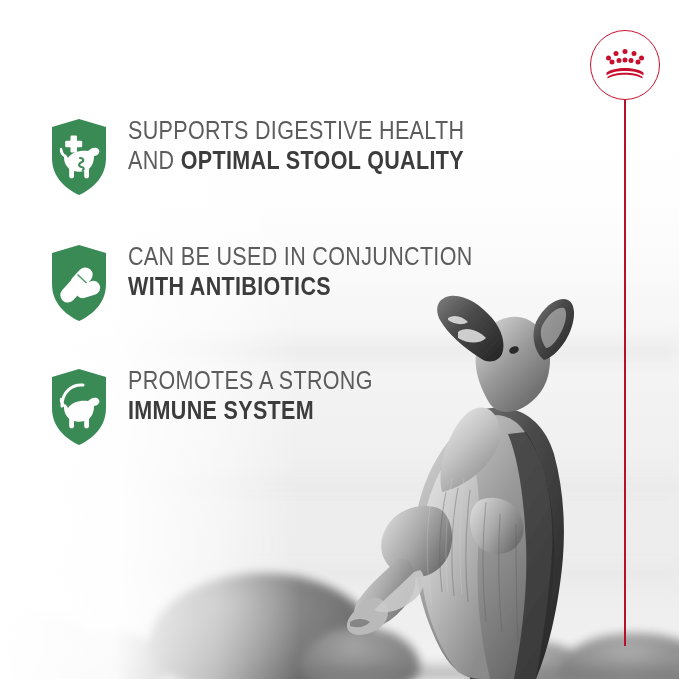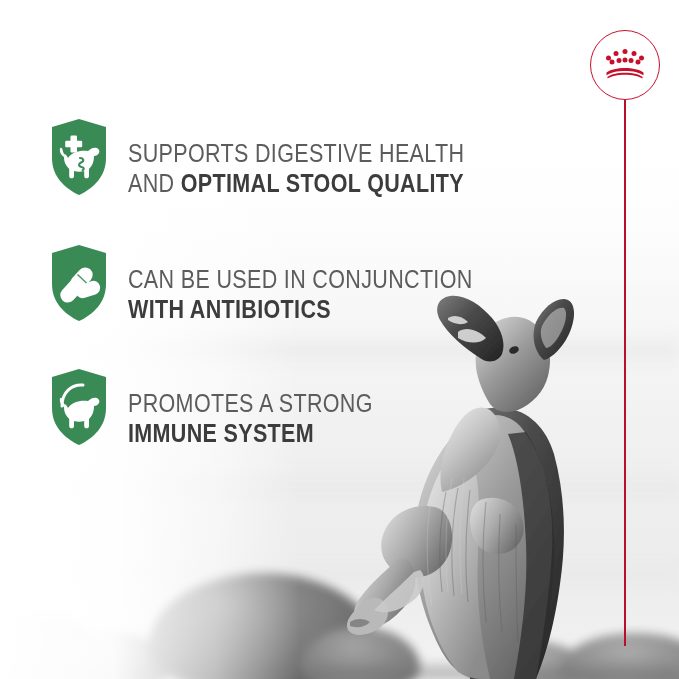--- a/index.html
+++ b/index.html
@@ -131,21 +131,21 @@
 
   
   .benefits {
     position: absolute;
     left: 0; top: 0;
     width: 679px; height: 679px;
   }
   .benefit {
     position: absolute;
     display: flex;
-    align-items: flex-end;
+    align-items: flex-start;
   }
   .benefit.b1 { left: 50px; top: 118px; }
   .benefit.b2 { left: 50px; top: 244px; }
   .benefit.b3 { left: 50px; top: 368px; }
 
   .shield {
     width: 58px;
     height: 78px;
     flex: 0 0 auto;
     position: relative;

